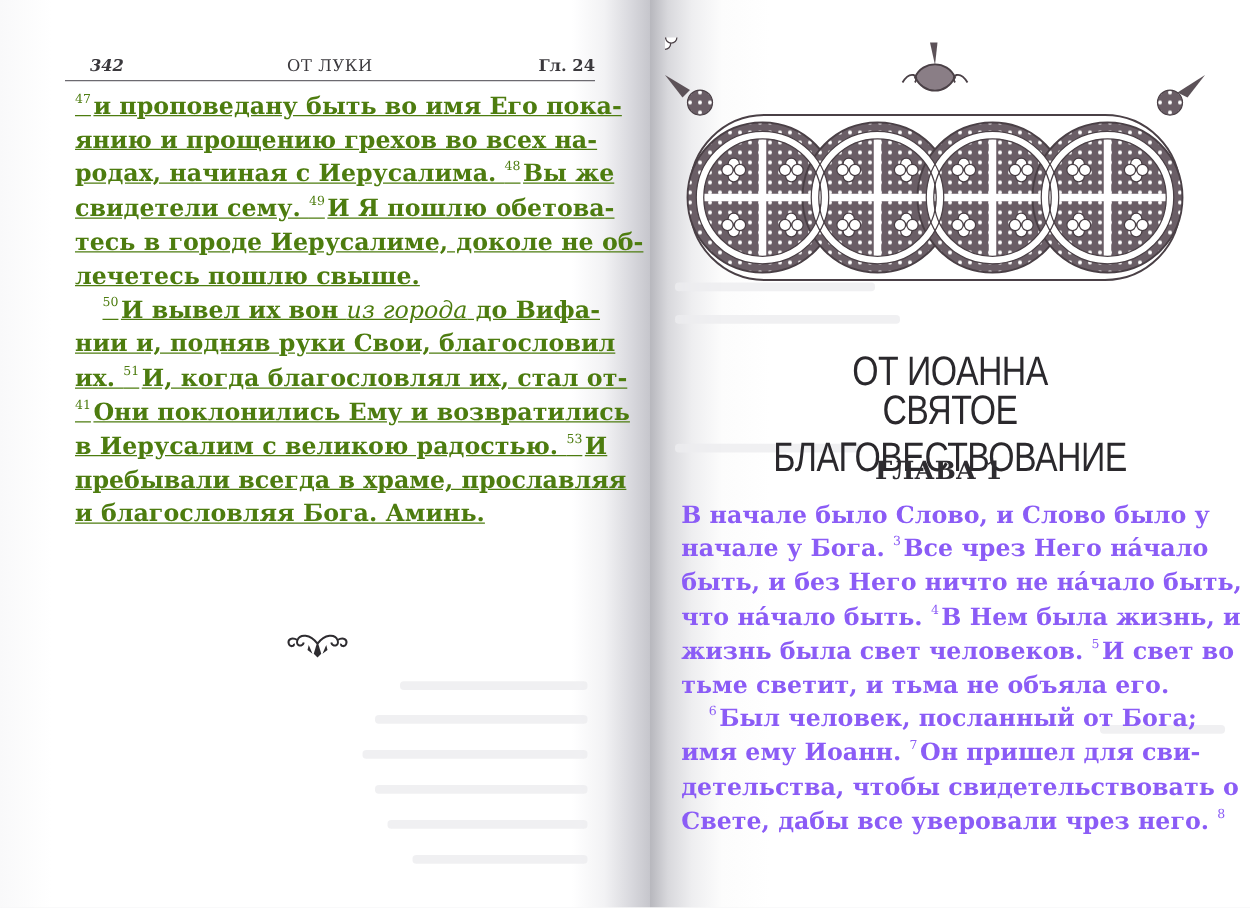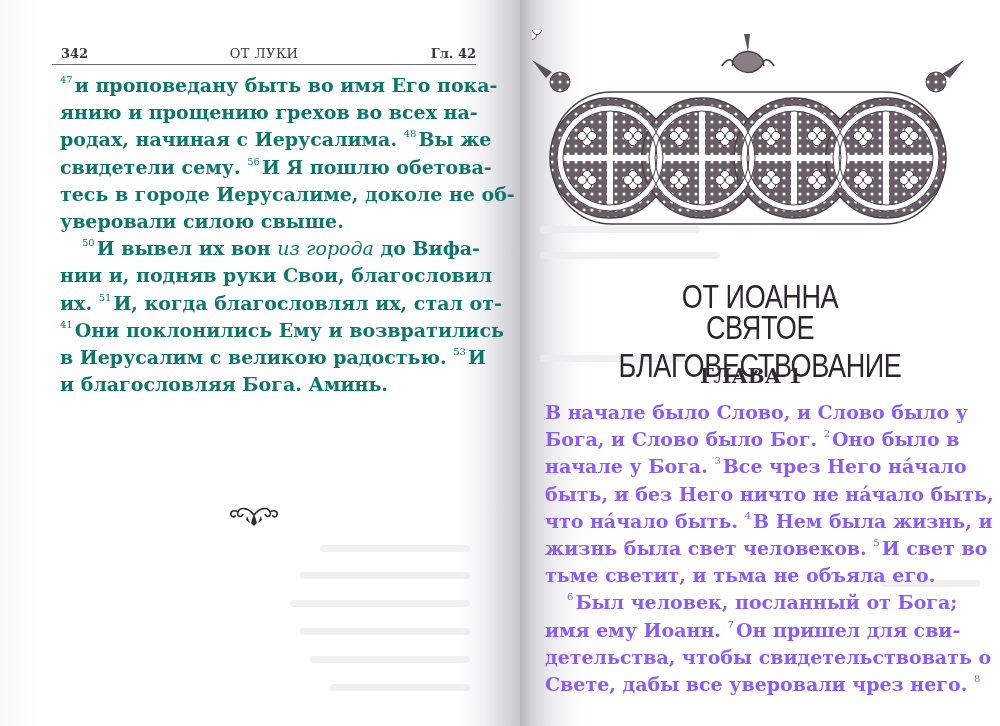--- a/index.html
+++ b/index.html
@@ -19,28 +19,28 @@
     background:linear-gradient(to right,#b7b7bd 0%,#d8d8dc 3%,#eeeef0 7%,#fcfcfc 12%,#ffffff 20%,#ffffff 100%);
   }
   
   .ghost { position:absolute; height:7px; background:#ececef; border-radius:3px; opacity:.8; }
 
   .running-head {
     position:absolute; left:52px; top:42px; width:424px; height:22px;
     border-bottom:1.3px solid #6c6a70;
     font-size:13px; font-weight:bold; color:#3a383c;
   }
-  .rh-num { position:absolute; left:9px; top:4px; }
+  .rh-num { position:absolute; left:20px; top:4px;font-style:italic; }
   .rh-title { position:absolute; left:0; right:0; top:4px; text-align:center; font-weight:normal; letter-spacing:.5px; }
   .rh-chap { position:absolute; right:0; top:4px; }
 
   .body-text {
     position:absolute; left:60px; top:72px; width:415px;
     font-size:19px; font-weight:bold; line-height:27.2px;
-    color:#0f766e; text-align:justify;
+    color:#4d7c0f; text-align:justify;text-decoration:underline;
   }
   .line { display:block; white-space:nowrap; text-align:justify; text-align-last:justify; height:27.2px; }
   .line.last { text-align-last:left; }
   .line.indent { padding-left:22px; }
   sup { font-size:10px; font-weight:normal; vertical-align:9px; line-height:0; margin-right:2px; }
   .ital { font-style:italic; font-weight:normal; }
 
   .fleuron { position:absolute; left:228px; top:503px; width:52px; height:24px; }
 
   .headpiece { position:absolute; left:532px; top:30px; width:432px; height:200px; }
@@ -74,35 +74,36 @@
 <div class="page page-right">
   <div class="ghost" style="left:20px;top:226px;width:160px"></div>
   <div class="ghost" style="left:20px;top:252px;width:180px"></div>
   <div class="ghost" style="left:20px;top:355px;width:150px"></div>
   <div class="ghost" style="left:360px;top:580px;width:100px"></div>
 </div>
 
 <div class="running-head">
   <span class="rh-num">342</span>
   <span class="rh-title">ОТ ЛУКИ</span>
-  <span class="rh-chap">Гл. 42</span>
+  <span class="rh-chap">Гл. 24</span>
 </div>
 
 <div class="body-text" id="left-text">
     <span class="line"><sup>47</sup><span>и проповедану быть во имя Его пока-</span></span>
     <span class="line"><span>янию и прощению грехов во всех на-</span></span>
     <span class="line"><span>родах, начиная с Иерусалима. </span><sup>48</sup><span>Вы же</span></span>
-    <span class="line"><span>свидетели сему. </span><sup>56</sup><span>И Я пошлю обетова-</span></span>
+    <span class="line"><span>свидетели сему. </span><sup>49</sup><span>И Я пошлю обетова-</span></span>
     <span class="line"><span>тесь в городе Иерусалиме, доколе не об-</span></span>
-    <span class="line last"><span>уверовали силою свыше.</span></span>
+    <span class="line last"><span>лечетесь пошлю свыше.</span></span>
     <span class="line indent"><sup>50</sup><span>И вывел их вон </span><span class="ital">из города</span><span> до Вифа-</span></span>
     <span class="line"><span>нии и, подняв руки Свои, благословил</span></span>
     <span class="line"><span>их. </span><sup>51</sup><span>И, когда благословлял их, стал от-</span></span>
     <span class="line"><sup>41</sup><span>Они поклонились Ему и возвратились</span></span>
     <span class="line"><span>в Иерусалим с великою радостью. </span><sup>53</sup><span>И</span></span>
+    <span class="line"><span>пребывали всегда в храме, прославляя</span></span>
     <span class="line last"><span>и благословляя Бога. Аминь.</span></span>
   </div>
 
 <svg class="fleuron" viewBox="0 0 52 24">
   <g fill="none" stroke="#2e2c30" stroke-width="1.6">
     <path d="M26 12 C20 4 12 4 10 9 C8 14 14 15 15 11"></path>
     <path d="M26 12 C32 4 40 4 42 9 C44 14 38 15 37 11"></path>
     <path d="M10 9 C5 6 2 9 3 12 C4 15 8 14 7 12"></path>
     <path d="M42 9 C47 6 50 9 49 12 C48 15 44 14 45 12"></path>
   </g>
@@ -181,21 +182,20 @@
       <use href="#q" x="377" y="150"></use>
   </g>
 </svg>
 
 <div class="book-title t1">ОТ ИОАННА</div>
 <div class="book-title t2">СВЯТОЕ БЛАГОВЕСТВОВАНИЕ</div>
 <div class="chapter-head">ГЛАВА 1</div>
 
 <div class="body-right" id="right-text">
     <span class="line"><span>В начале было Слово, и Слово было у</span></span>
-    <span class="line"><span>Бога, и Слово было Бог. </span><sup>2</sup><span>Оно было в</span></span>
     <span class="line"><span>начале у Бога. </span><sup>3</sup><span>Все чрез Него на́чало</span></span>
     <span class="line"><span>быть, и без Него ничто не на́чало быть,</span></span>
     <span class="line"><span>что на́чало быть. </span><sup>4</sup><span>В Нем была жизнь, и</span></span>
     <span class="line"><span>жизнь была свет человеков. </span><sup>5</sup><span>И свет во</span></span>
     <span class="line last"><span>тьме светит, и тьма не объяла его.</span></span>
     <span class="line indent"><sup>6</sup><span>Был человек, посланный от Бога;</span></span>
     <span class="line"><span>имя ему Иоанн. </span><sup>7</sup><span>Он пришел для сви-</span></span>
     <span class="line"><span>детельства, чтобы свидетельствовать о</span></span>
     <span class="line last"><span>Свете, дабы все уверовали чрез него. </span><sup>8</sup></span>
   </div>

